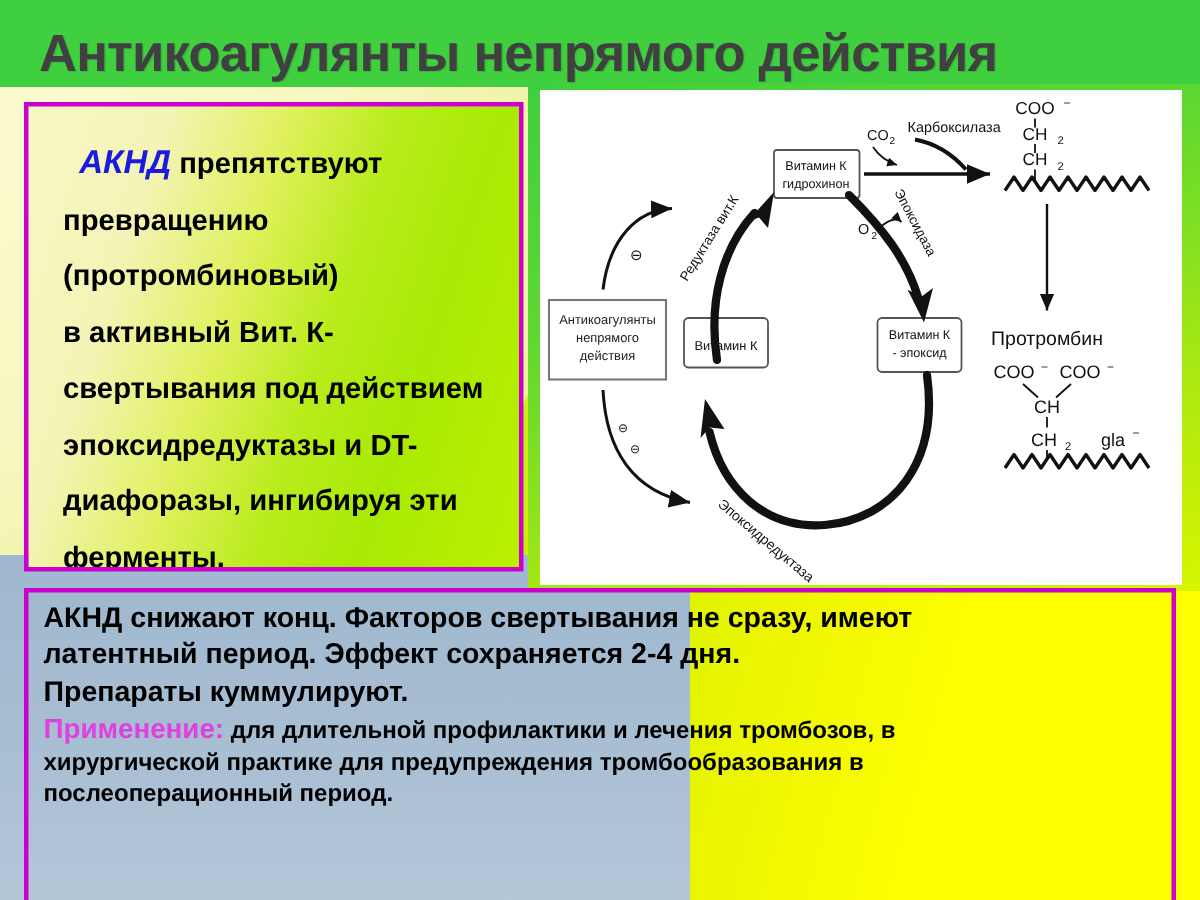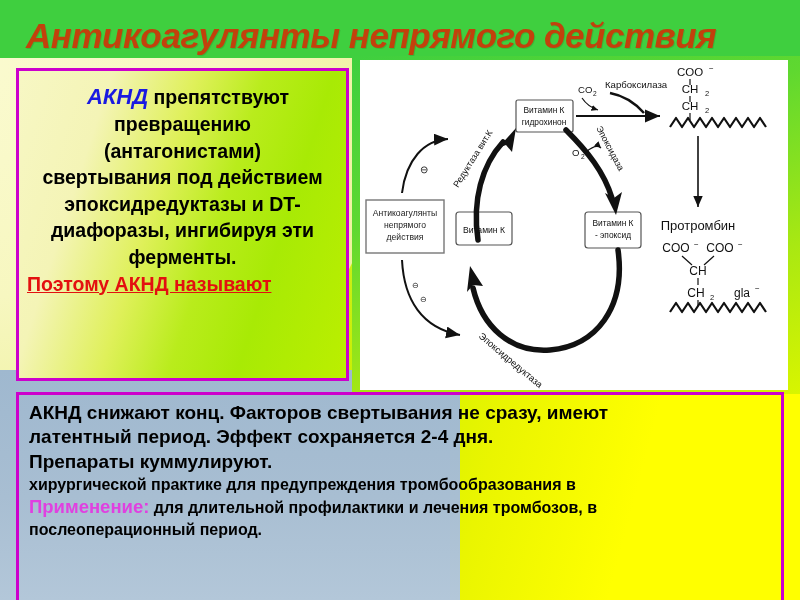--- a/index.html
+++ b/index.html
@@ -57,26 +57,25 @@
     background: linear-gradient(160deg, #3fcf3f 0%, #5fd830 35%, #a9e812 70%, #d8f500 100%);
   }
 
   
   .title {
     position: absolute;
     left: 26px; top: 18px;
     width: 760px;
     font-size: 35px;
     font-weight: bold;
-    color: #c2410c;
+    color: #404040;
     letter-spacing: -0.5px;
     line-height: 1;
     white-space: nowrap;
     text-shadow: 1px 1px 0 rgba(0,0,0,0.10);
-    font-style: italic;
   }
 
   
   .box-left {
     position: absolute;
     left: 16px; top: 68px;
     width: 333px; height: 313px;
     box-sizing: border-box;
     border: 3px solid #cc00cc;
     background: linear-gradient(108deg,
@@ -86,22 +85,21 @@
         #a8ea05 74%,
         #bbef00 100%);
     padding: 9px 8px 4px 8px;
     overflow: hidden;
   }
   .box-left .p {
     font-size: 19.5px;
     font-weight: bold;
     color: #000000;
     line-height: 1.155;
-    margin: 4px;
-    text-align: center;
+    margin: 15px;
   }
   .akd-blue {
     color: #1a1ae0;
     font-style: italic;
     font-size: 22px;
   }
   .box-left .red {
     color: #e31010;
     font-size: 19.5px;
     font-weight: bold;
@@ -165,36 +163,37 @@
   <div class="bg-greenstrip"></div>
 
   <div class="title">Антикоагулянты непрямого действия</div>
 
   <div class="box-left">
     <p class="p">
       &nbsp;&nbsp;<span class="akd-blue">АКНД</span>
       <span>препятствуют</span>
     </p>
     <p class="p"><span>превращению</span></p>
-    <p class="p"><span>(антагонистами)</span></p>
+    <p class="p"><span>(протромбиновый)</span></p>
+    <p class="p"><span>в активный Вит. К-</span></p>
     <p class="p"><span>свертывания под действием</span></p>
     <p class="p"><span>эпоксидредуктазы и DT-</span></p>
     <p class="p"><span>диафоразы, ингибируя эти</span></p>
     <p class="p"><span>ферменты.</span></p>
     <p class="red">Поэтому АКНД называют</p>
   </div>
 
   <div class="box-bottom">
     <p class="line-big"> АКНД снижают конц. Факторов свертывания не сразу, имеют</p>
     <p class="line-big">латентный период. Эффект сохраняется 2-4 дня.</p>
     <p class="line-big">Препараты куммулируют.</p>
-    <p class="line-small">хирургической практике для предупреждения тромбообразования в</p>
     <p class="line-small">
       <span class="prim-label">Применение:</span><span> для длительной профилактики и лечения тромбозов, в</span>
     </p>
+    <p class="line-small">хирургической практике для предупреждения тромбообразования в</p>
     <p class="line-small">послеоперационный период.</p>
   </div>
 
   <div class="diagram">
     <svg width="428" height="330" viewBox="0 0 428 330" xmlns="http://www.w3.org/2000/svg">
       <defs>
         <marker id="ah" markerWidth="9" markerHeight="9" refX="7" refY="3" orient="auto">
           <path d="M0,0 L7,3 L0,6 z" fill="#111"></path>
         </marker>
         <marker id="ahs" markerWidth="7" markerHeight="7" refX="5.5" refY="2.5" orient="auto">

